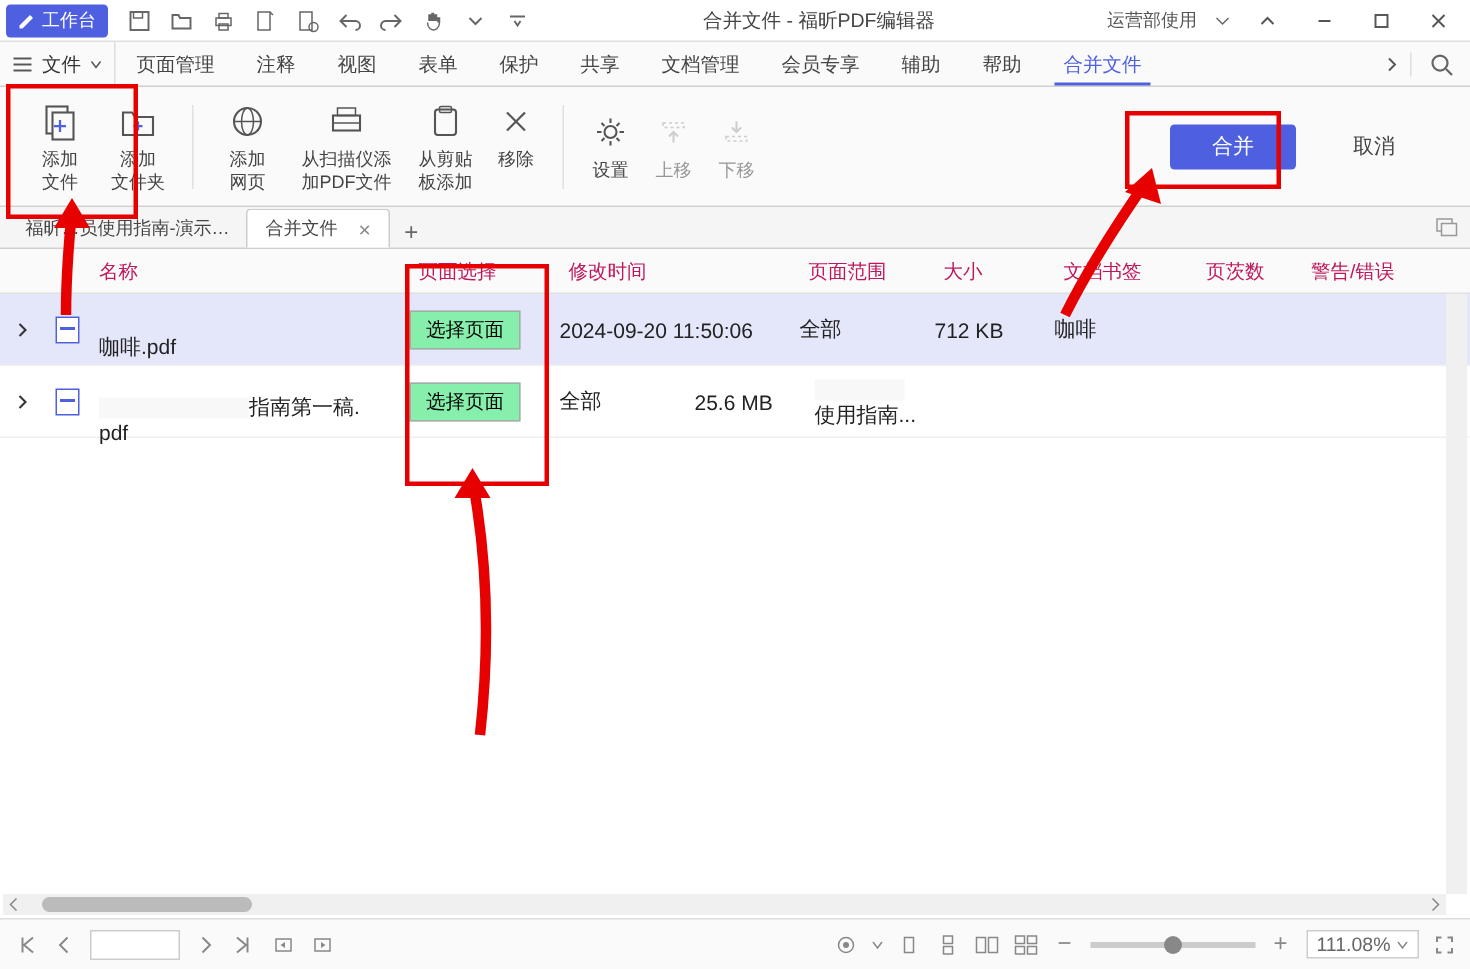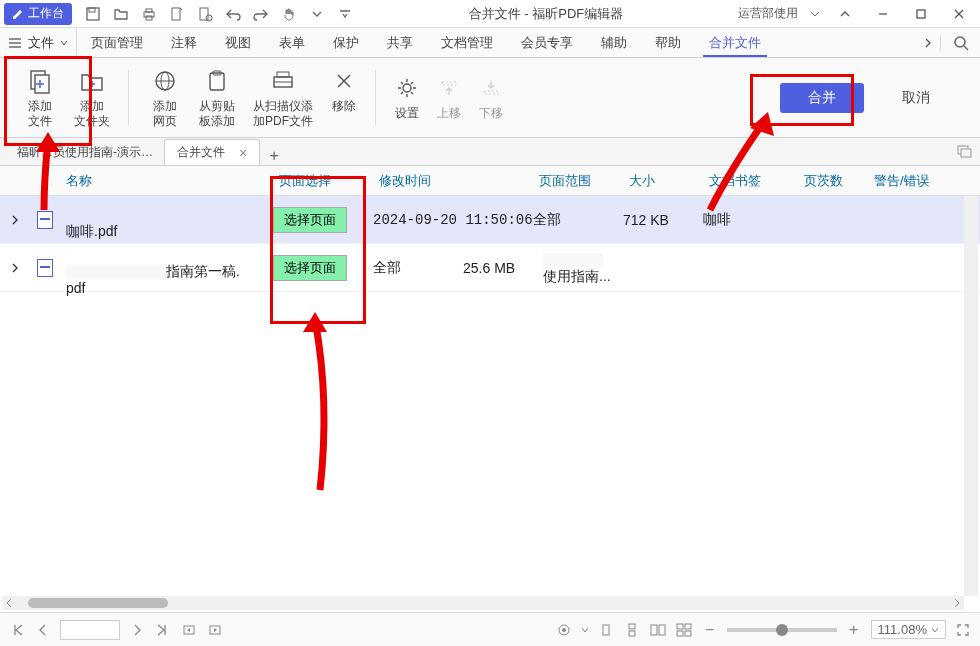--- a/index.html
+++ b/index.html
@@ -42,21 +42,21 @@
 
   
   .doctabs { height: 28px; display: flex; align-items: flex-end; background: #f5f5f5; border-bottom: 1px solid #d0d0d0; padding-left: 4px; position: relative; }
   .doctab { height: 26px; padding: 0 12px; display: flex; align-items: center; gap: 6px; font-size: 12px; color: #444; border: 1px solid transparent; border-bottom: none; max-width: 160px; overflow: hidden; white-space: nowrap; text-overflow: ellipsis; }
   .doctab.active { background: #fff; border-color: #ccc; border-radius: 3px 3px 0 0; }
   .doctab .close-x { color: #888; font-size: 14px; margin-left: 8px; }
   .doctab-add { width: 28px; display: flex; align-items: center; justify-content: center; font-size: 16px; color: #666; }
   .doctab-right-icon { position: absolute; right: 8px; top: 5px; color: #888; }
 
   
-  .table-header { height: 30px; display: flex; align-items: center; background: #fafafa; border-bottom: 1px solid #e0e0e0; font-size: 13px; color: #0369a1; }
+  .table-header { height: 30px; display: flex; align-items: center; background: #fafafa; border-bottom: 1px solid #e0e0e0; font-size: 13px; color: #be185d; }
   .col { padding: 0 6px; overflow: hidden; white-space: nowrap; }
   .col-expand { width: 30px; }
   .col-icon { width: 30px; }
   .col-name { width: 213px; }
   .col-pagesel { width: 100px; }
   .col-mtime { width: 160px; }
   .col-range { width: 90px; }
   .col-size { width: 80px; }
   .col-bookmark { width: 95px; }
   .col-pages { width: 70px; }
@@ -65,21 +65,21 @@
   
   .table-body { }
   .table-row { height: 48px; display: flex; align-items: center; border-bottom: 1px solid #f0f0f0; font-size: 14px; color: #222; }
   .table-row.selected { background: #e4e6fa; }
   .row-expand { width: 30px; display: flex; justify-content: center; color: #555; }
   .row-icon { width: 30px; display: flex; justify-content: center; }
   .row-name { width: 213px; padding: 0 6px; overflow: hidden; white-space: nowrap; text-overflow: ellipsis; margin-top: 24px; }
   .row-name.twoline { white-space: normal; line-height: 1.2; display:flex; align-items:center; }
   .row-pagesel { width: 100px; display: flex; justify-content: flex-start; }
   .page-sel-btn { border: 1px solid #aaa; background: #86efac; padding: 3px 10px; font-size: 13px; }
-  .row-mtime { width: 160px; font-family: Liberation Mono, monospace; }
+  .row-mtime { width: 160px; }
   .row-range { width: 90px; }
   .row-size { width: 80px; }
   .row-bookmark { width: 95px; overflow: hidden; white-space: normal; line-height: 1.2; }
   .row-pages { width: 70px; }
   .row-warn { flex: 1; }
 
   
   .hscroll { position: absolute; left: 2px; right: 16px; bottom: 36px; height: 14px; background: #f0f0f0; display: flex; align-items: center; }
   .hscroll .thumb { height: 10px; background: #bbb; border-radius: 5px; margin-left: 14px; width: 140px; }
   .vscroll { position: absolute; right: 2px; top: 196px; bottom: 50px; width: 14px; background: #f0f0f0; }
@@ -277,40 +277,40 @@
       <span class="ribbon-icon-large">
           <svg width="26" height="26" viewBox="0 0 26 26">
             <circle cx="13" cy="13" r="9" fill="none" stroke="#555" stroke-width="1.4"></circle>
             <ellipse cx="13" cy="13" rx="4" ry="9" fill="none" stroke="#555"></ellipse>
             <line x1="4" y1="13" x2="22" y2="13" stroke="#555"></line>
           </svg>
         </span>
       <span style="white-space:pre-line">添加
 网页</span>
     </div>
-    <div class="ribbon-btn">
-      <span class="ribbon-icon-large">
-          <svg width="26" height="26" viewBox="0 0 26 26">
-            <rect x="6" y="5" width="14" height="17" rx="2" fill="none" stroke="#555" stroke-width="1.4"></rect>
-            <rect x="9" y="3" width="8" height="4" rx="1" fill="none" stroke="#555"></rect>
-          </svg>
-        </span>
-      <span style="white-space:pre-line">从剪贴
-板添加</span>
-    </div>
     <div class="ribbon-btn wide">
       <span class="ribbon-icon-large">
           <svg width="26" height="26" viewBox="0 0 26 26">
             <rect x="4" y="9" width="18" height="10" fill="none" stroke="#555" stroke-width="1.4"></rect>
             <line x1="4" y1="14" x2="22" y2="14" stroke="#555"></line>
             <rect x="7" y="4" width="12" height="5" fill="none" stroke="#555"></rect>
           </svg>
         </span>
       <span style="white-space:pre-line">从扫描仪添
 加PDF文件</span>
+    </div>
+    <div class="ribbon-btn">
+      <span class="ribbon-icon-large">
+          <svg width="26" height="26" viewBox="0 0 26 26">
+            <rect x="6" y="5" width="14" height="17" rx="2" fill="none" stroke="#555" stroke-width="1.4"></rect>
+            <rect x="9" y="3" width="8" height="4" rx="1" fill="none" stroke="#555"></rect>
+          </svg>
+        </span>
+      <span style="white-space:pre-line">从剪贴
+板添加</span>
     </div>
     <div class="ribbon-btn narrow">
       <span class="ribbon-icon-large">
           <svg width="22" height="22" viewBox="0 0 22 22">
             <line x1="5" y1="5" x2="17" y2="17" stroke="#555" stroke-width="1.5"></line>
             <line x1="17" y1="5" x2="5" y2="17" stroke="#555" stroke-width="1.5"></line>
           </svg>
         </span>
       <span>移除</span>
     </div>

